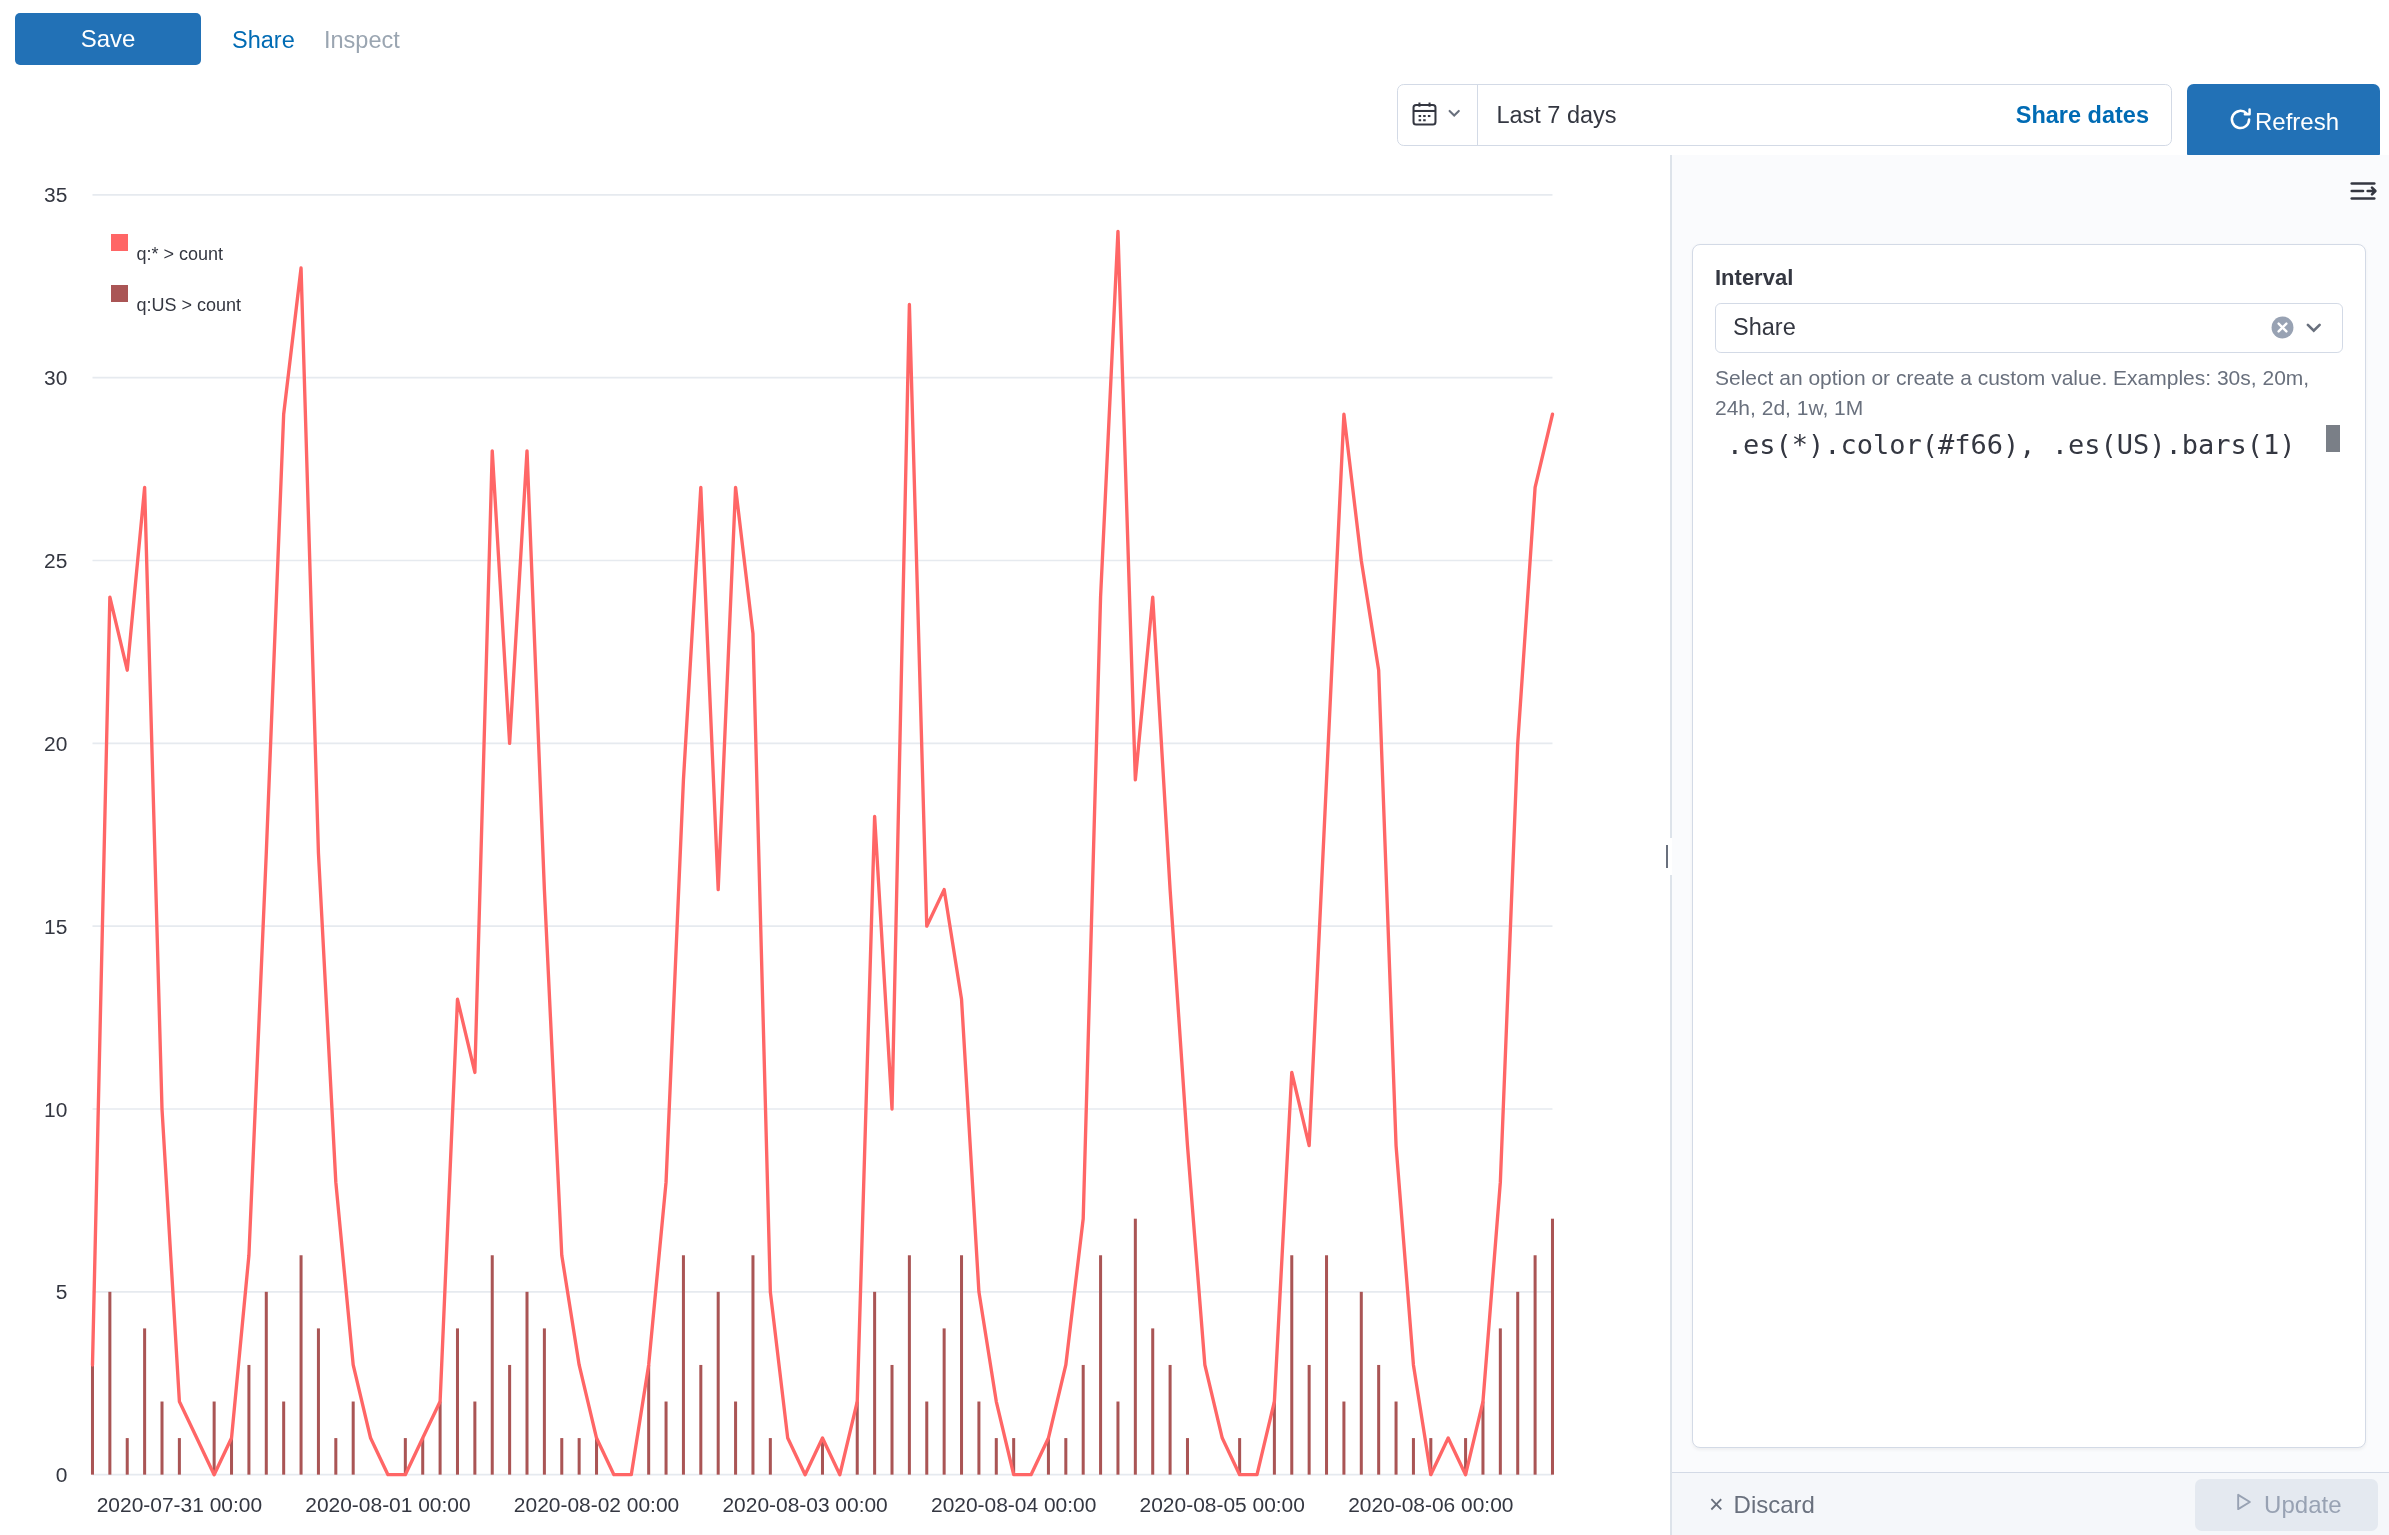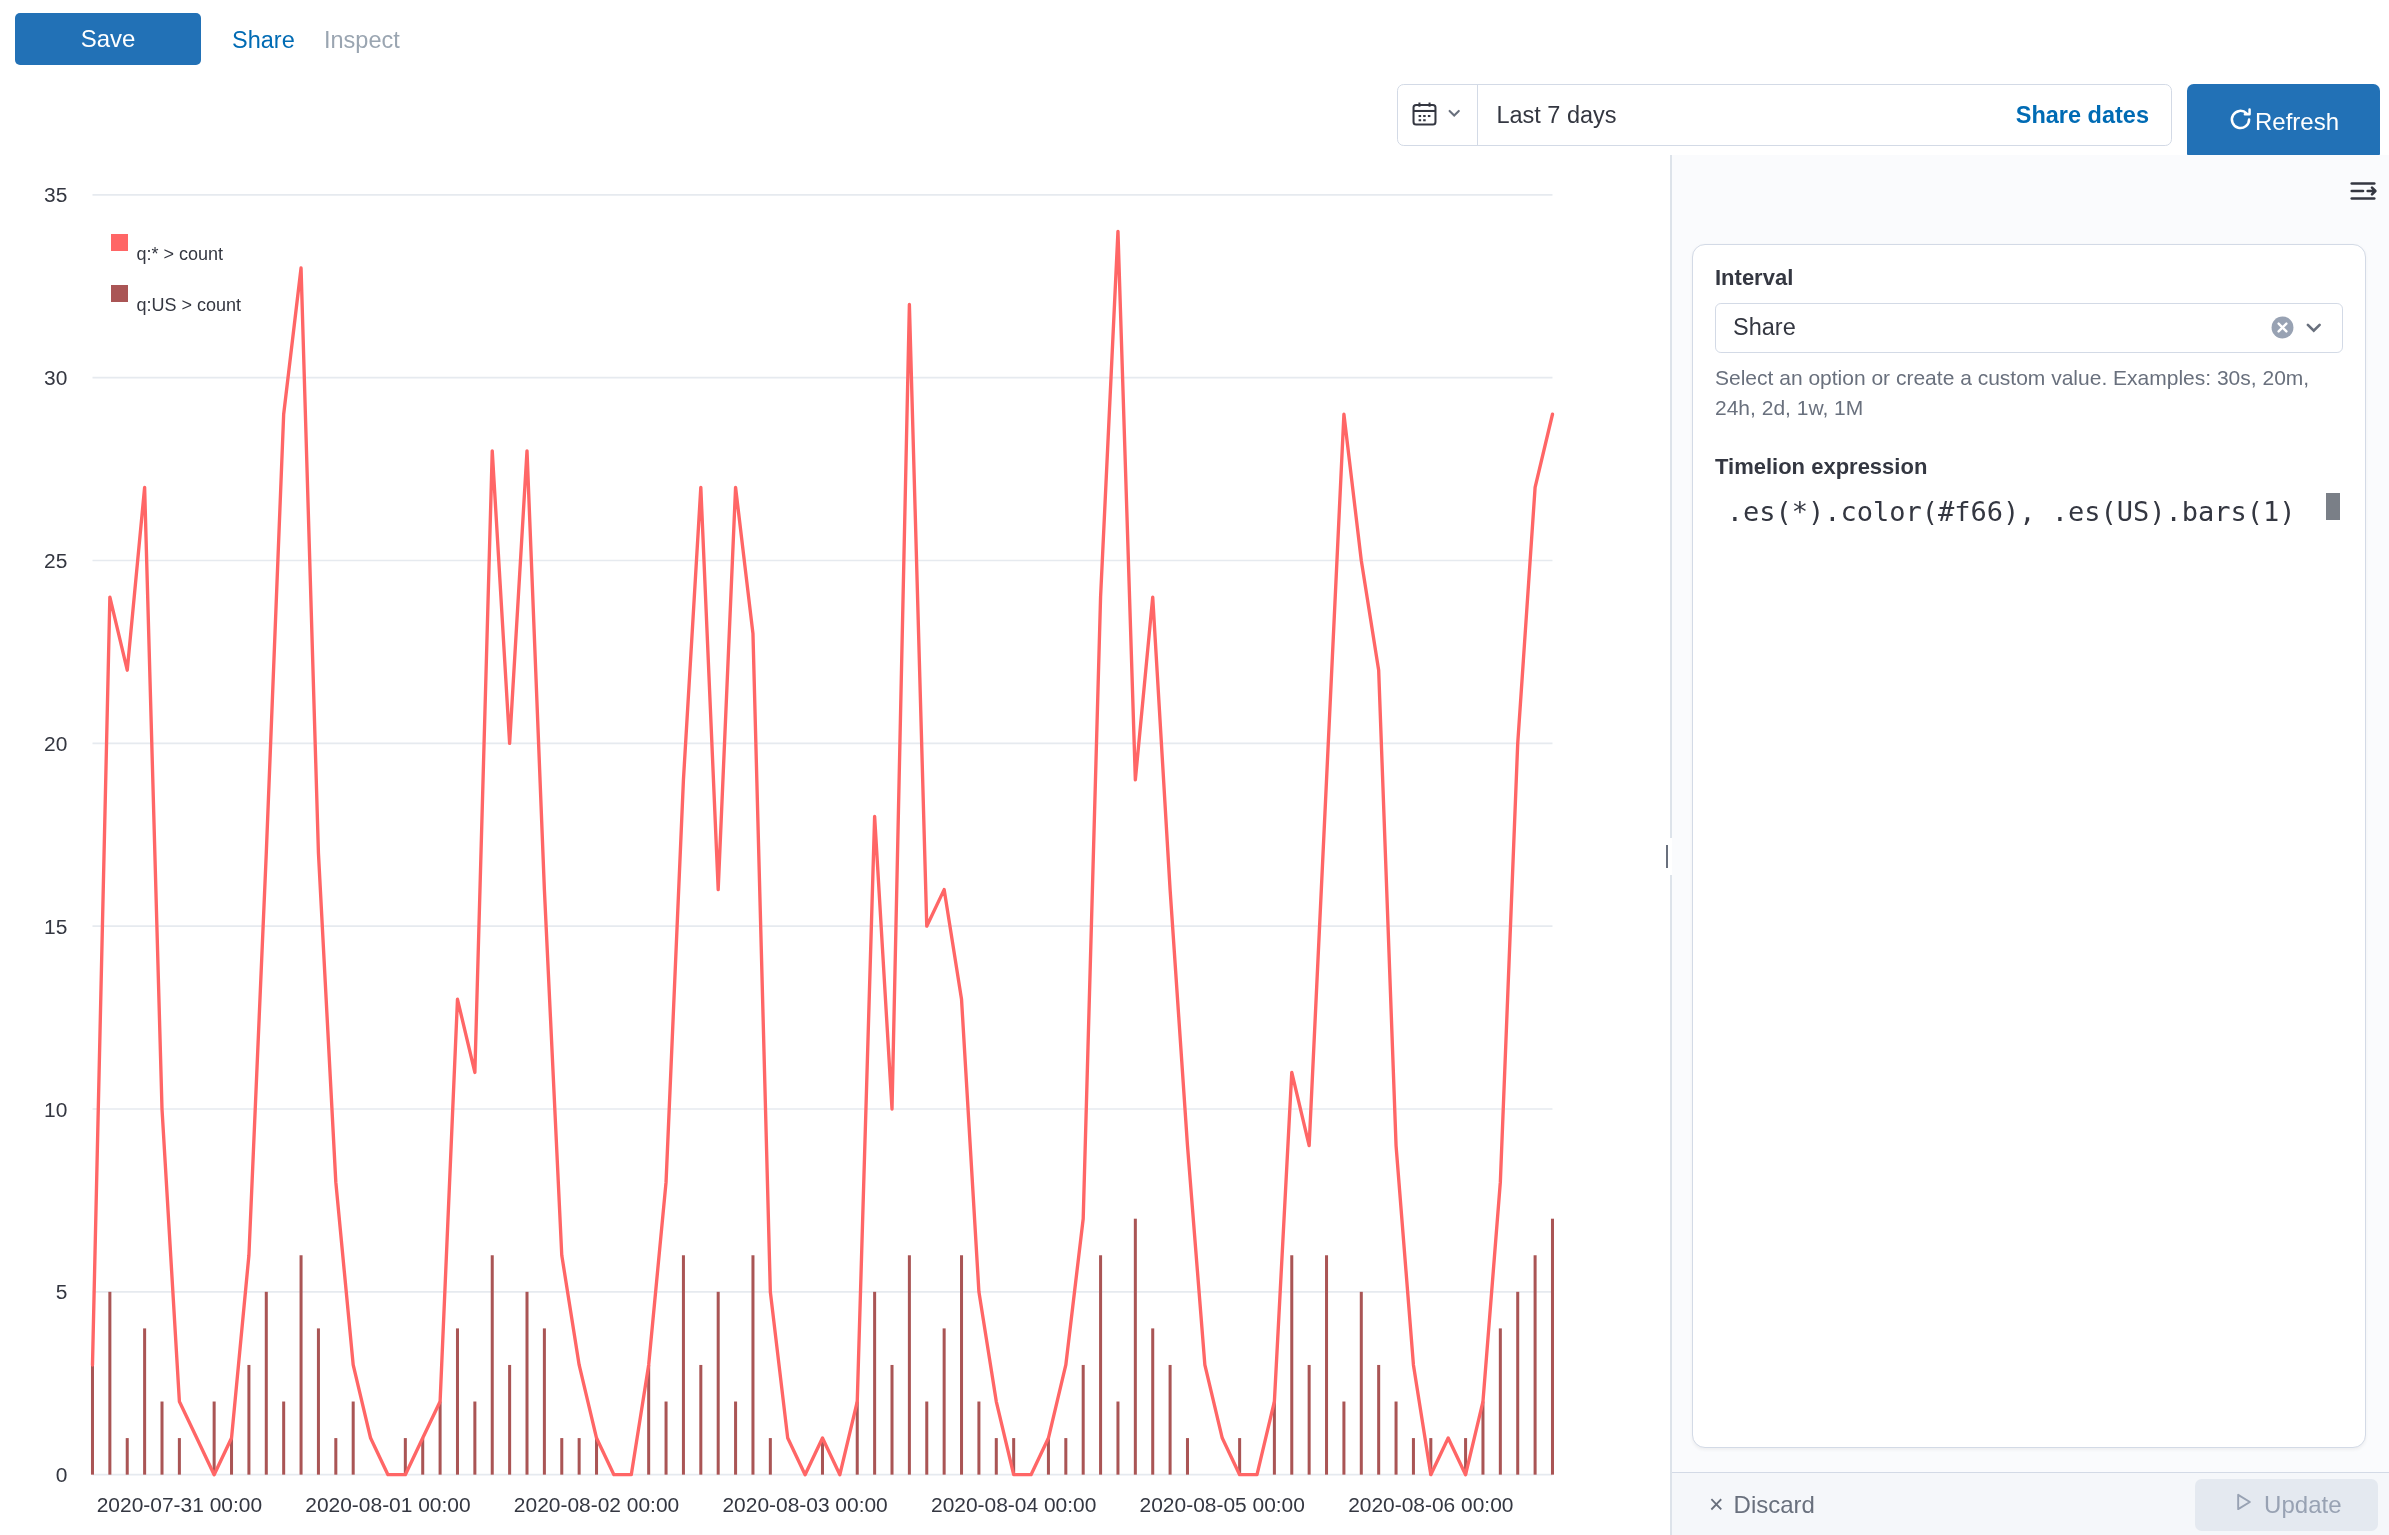--- a/index.html
+++ b/index.html
@@ -48,21 +48,21 @@
   
   .divider { position:absolute; left:1670px; top:155px; width:1.7px; height:1381px; background:#dde3ea; }
   .resize-handle { position:absolute; left:1658px; top:838px; width:25px; height:37px; display:flex; align-items:center; justify-content:center; gap:4.2px; cursor:col-resize; background:#fff; }
   .resize-handle span { display:block; width:2.5px; height:23.5px; background:#69707d; }
 
   
   .side-panel { position:absolute; left:1672px; top:155px; width:718px; height:1317px; background:#fafbfd; }
   .collapse-btn { position:absolute; right:10px; top:20px; width:34px; height:34px; background:none; border:none; cursor:pointer; }
   .panel-card {
     position:absolute; left:20px; top:89px; width:674px; height:1204px;
-    background:#fff; border:0.8px solid #d3dae6; border-radius:13px;
+    background:#fff; border:0.8px solid #d3dae6; border-radius:8px;
     box-shadow:0 1.7px 3.4px rgba(0,0,0,0.05); padding:20px 22px;
   }
   .field-label { font-size:22px; font-weight:bold; color:#343741; margin-bottom:11.7px; }
   .combo {
     height:50px; border:0.8px solid #d3dae6; border-radius:5.9px; background:#fff;
     display:flex; align-items:center; padding:0 13.4px 0 17px; cursor:pointer;
   }
   .combo-value { flex:1; font-size:23.5px; color:#343741; }
   .combo .icon-btn { background:none; border:none; cursor:pointer; display:flex; align-items:center; padding:3.4px; }
   .help-text { margin-top:10px; font-size:21px; line-height:1.45; color:#69707d; }
@@ -266,21 +266,20 @@
       </button>
       <button class="icon-btn">
         <svg width="23.5" height="23.5" viewBox="0 0 16 16" fill="none" stroke="#69707d" stroke-width="1.8" stroke-linecap="round">
           <path d="M4 6l4 4 4-4"></path>
         </svg>
       </button>
     </div>
 
     <div class="help-text">Select an option or create a custom value. Examples: 30s, 20m, 24h, 2d, 1w, 1M</div>
 
-    <div class="field-label expr-label">Timelion expression</div>
 
     <div class="editor">
       <div class="editor-code">.es(*).color(#f66), .es(US).bars(1)</div>
       <div class="editor-scrollbar"></div>
     </div>
   </div>
 </div>
 
 <div class="panel-footer">
   <button class="discard-btn">

